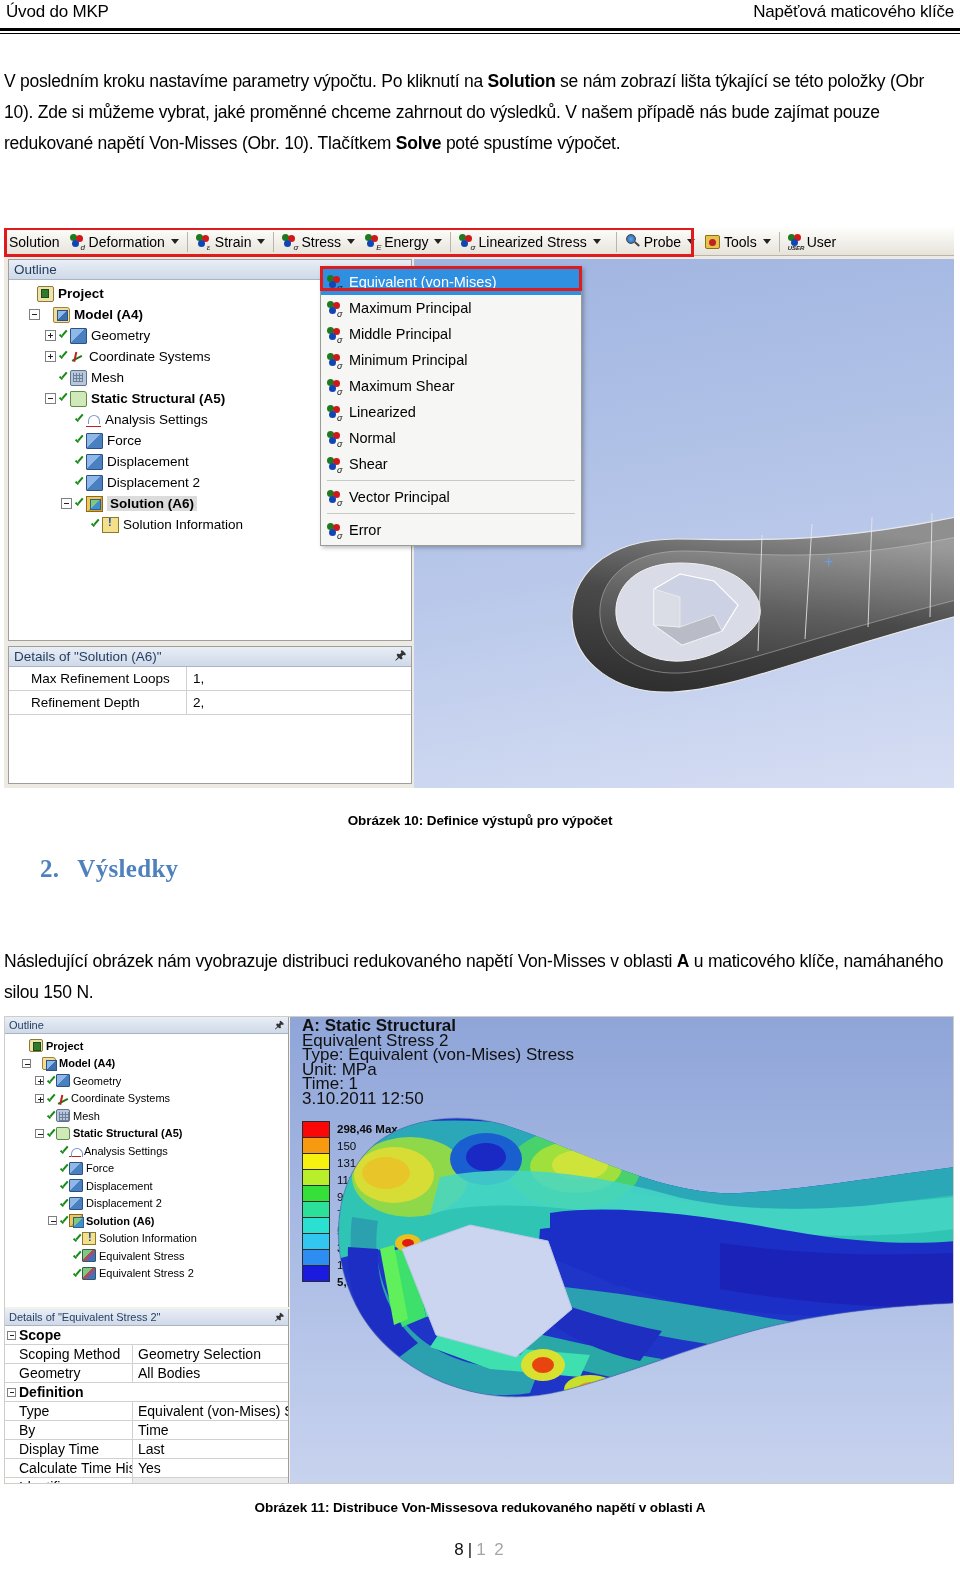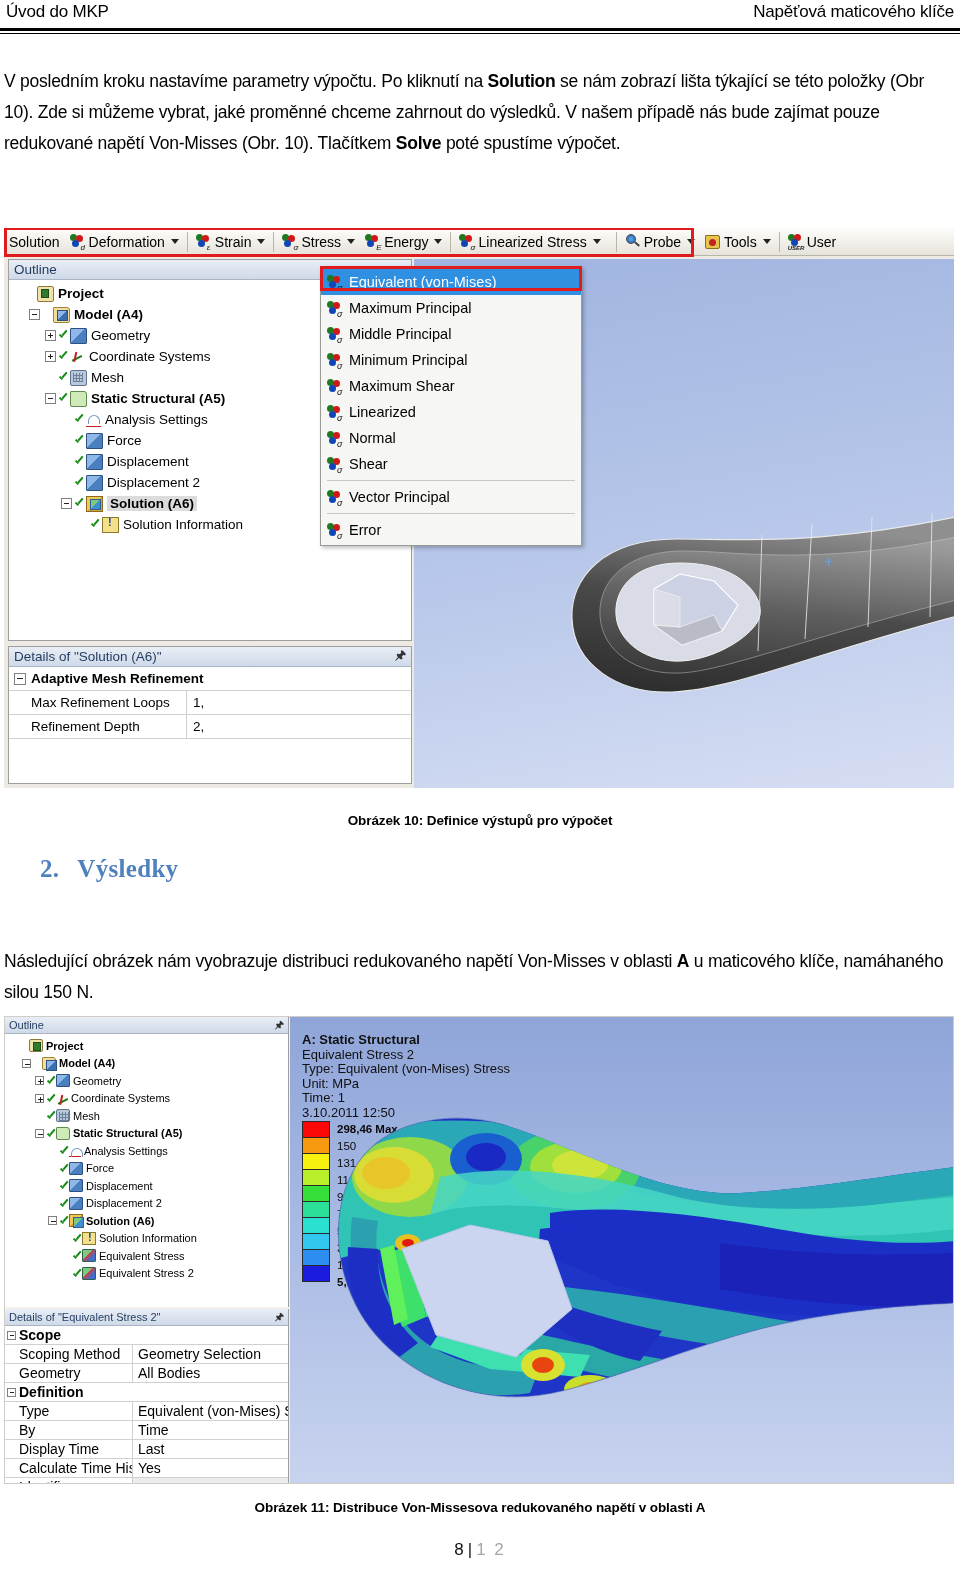--- a/index.html
+++ b/index.html
@@ -489,22 +489,22 @@
 
   .viewport11 {
     position: absolute;
     left: 285px; top: 0px;
     width: 665px; height: 468px;
     background: linear-gradient(180deg, #8fa5d8 0%, #a8bae4 45%, #c8d3ee 100%);
     overflow: hidden;
   }
   .legend-text {
     position: absolute;
-    left: 12px; top: 16px;
-    font-size: 13px;
+    left: 12px; top: 2px;
+    font-size: 17px;
     line-height: 14.5px;
     color: #101010;
     white-space: nowrap;
   }
   .legend-text .hdr { font-weight: bold; }
 
   .legend-scale {
     position: absolute;
     left: 12px; top: 104px;
     display: flex;
@@ -710,24 +710,20 @@
         </div>
       </div>
   </div>
 
   <div class="details10">
     <div class="panel-title">
       <span>Details of "Solution (A6)"</span>
       <span class="pin-icon">🖈</span>
     </div>
     <div id="details10-rows">
-        <div class="dt-row group">
-          <span class="dt-exp"></span>
-          <span>Adaptive Mesh Refinement</span>
-        </div>
         <div class="dt-row">
           <span class="dt-key">Max Refinement Loops</span>
           <span class="dt-val">1,</span>
         </div>
         <div class="dt-row">
           <span class="dt-key">Refinement Depth</span>
           <span class="dt-val">2,</span>
         </div>
       </div>
   </div>

